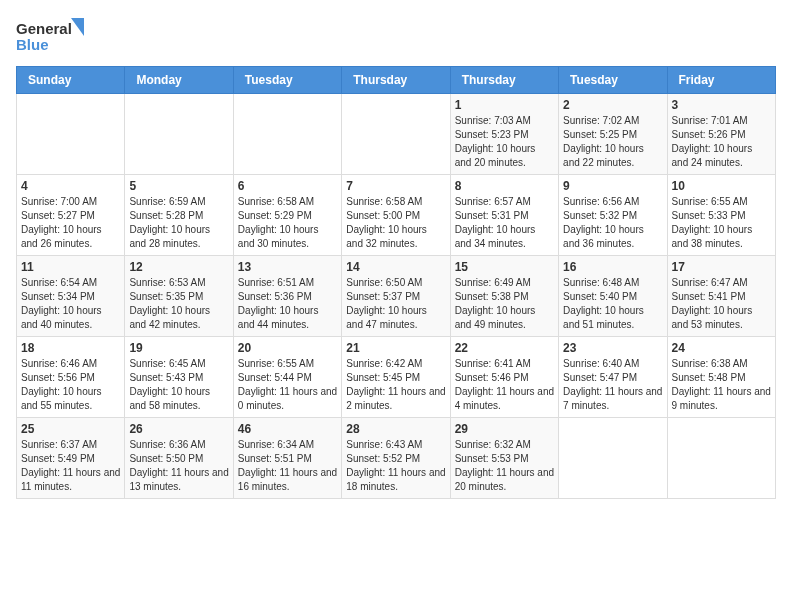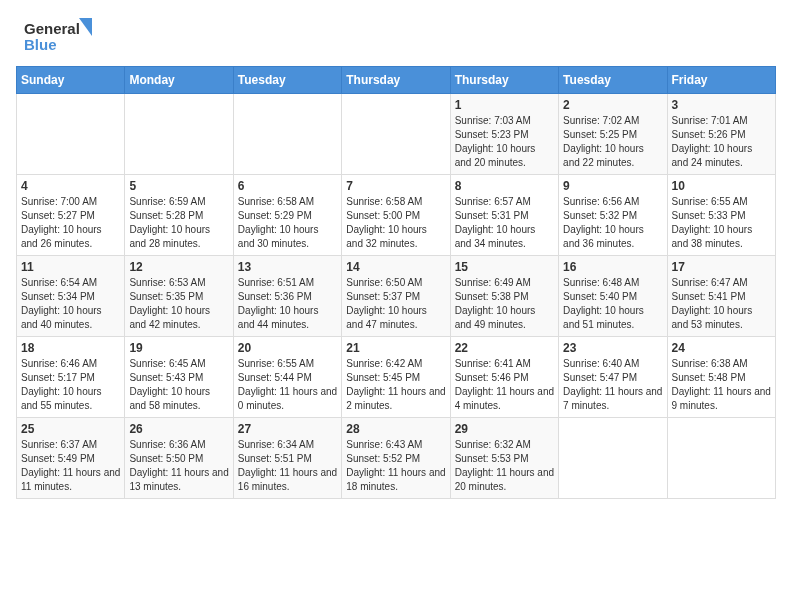--- a/index.html
+++ b/index.html
@@ -8,21 +8,20 @@
       background: #fff;
       width: 792px;
       min-height: 612px;
       padding: 16px;
     }
     .header-section {
       display: flex;
       justify-content: space-between;
       align-items: flex-start;
       margin-bottom: 10px;
-      margin-left: 8px;
     }
     .logo {
       display: flex;
       align-items: center;
       gap: 4px;
     }
     .title-section {
       text-align: right;
     }
     .main-title {
@@ -38,21 +37,21 @@
     table {
       width: 100%;
       border-collapse: collapse;
       table-layout: fixed;
     }
     thead tr th {
       background-color: #4a90d9;
       color: #fff;
       font-size: 12px;
       font-weight: bold;
-      padding: 6px 4px;
+      padding: 6px 11px;
       text-align: left;
       border: 1px solid #3a7fc9;
     }
     tbody tr td {
       vertical-align: top;
       padding: 4px 4px;
       border: 1px solid #ddd;
       font-size: 10px;
       color: #333;
       height: 80px;
@@ -232,21 +231,21 @@
           <div class="day-info">Sunrise: 6:47 AM
 Sunset: 5:41 PM
 Daylight: 10 hours
 and 53 minutes.</div>
         </td>
       </tr>
       <tr>
         <td>
           <span class="day-number">18</span>
           <div class="day-info">Sunrise: 6:46 AM
-Sunset: 5:17 PM
+Sunset: 5:56 PM
 Daylight: 10 hours
 and 55 minutes.</div>
         </td>
         <td>
           <span class="day-number">19</span>
           <div class="day-info">Sunrise: 6:45 AM
 Sunset: 5:43 PM
 Daylight: 10 hours
 and 58 minutes.</div>
         </td>
@@ -295,21 +294,21 @@
 and 11 minutes.</div>
         </td>
         <td>
           <span class="day-number">26</span>
           <div class="day-info">Sunrise: 6:36 AM
 Sunset: 5:50 PM
 Daylight: 11 hours
 and 13 minutes.</div>
         </td>
         <td>
-          <span class="day-number">27</span>
+          <span class="day-number">46</span>
           <div class="day-info">Sunrise: 6:34 AM
 Sunset: 5:51 PM
 Daylight: 11 hours
 and 16 minutes.</div>
         </td>
         <td>
           <span class="day-number">28</span>
           <div class="day-info">Sunrise: 6:43 AM
 Sunset: 5:52 PM
 Daylight: 11 hours

